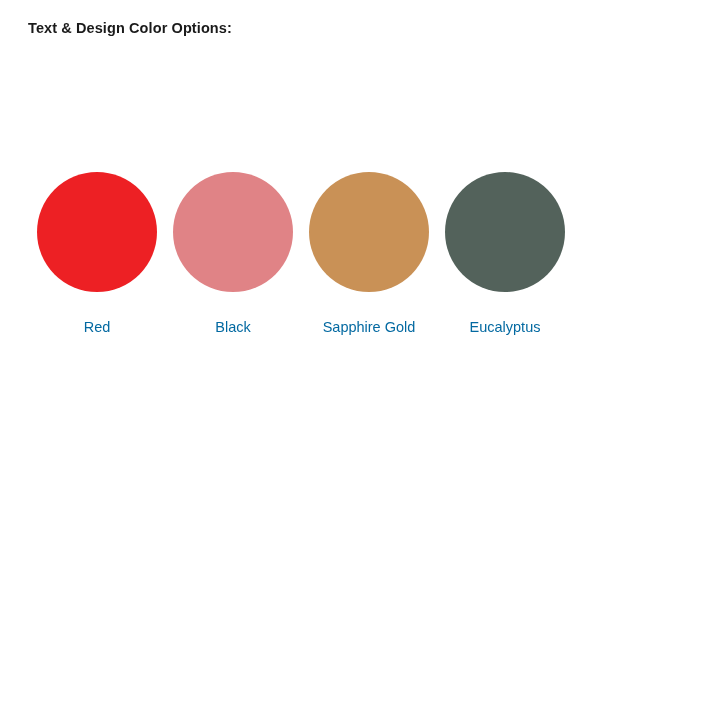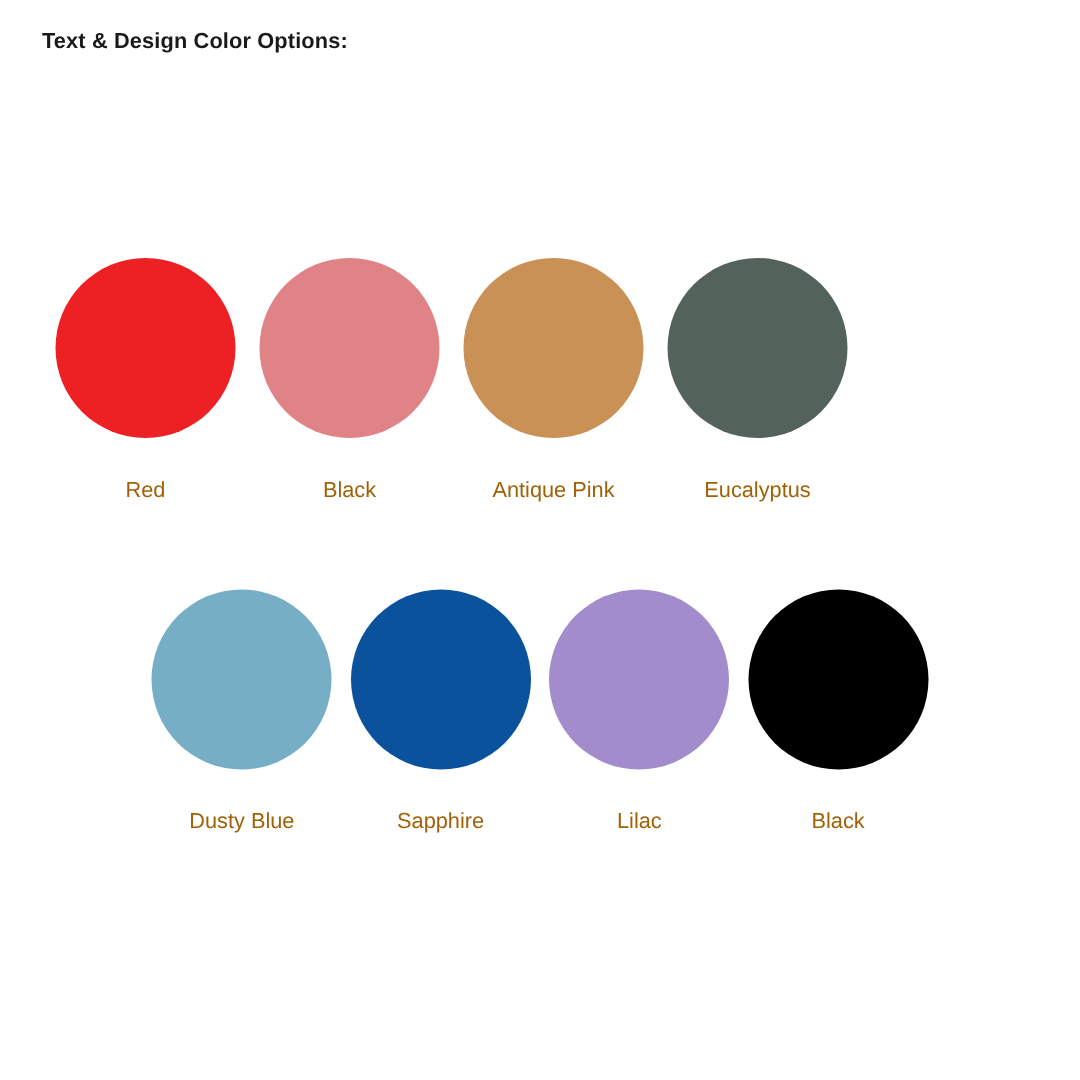--- a/index.html
+++ b/index.html
@@ -62,21 +62,21 @@
     width: 120px;
     height: 120px;
     border-radius: 50%;
     background: #cccccc;
     flex: 0 0 auto;
   }
   .swatch-label {
     margin-top: 28px;
     font-size: 14.5px;
     font-weight: normal;
-    color: #a16207;
+    color: #0369a1;
     text-align: center;
     line-height: 1;
     white-space: nowrap;
   }
 </style>
 </head>
 <body>
 
 <div class="page" style="background: rgb(255, 255, 255);">
 
@@ -92,49 +92,26 @@
       </div>
 
       <div class="swatch-item">
         <div class="swatch-circle" style="background: rgb(224, 131, 134);"></div>
         <div class="swatch-label">Black</div>
       </div>
 
 
       <div class="swatch-item">
         <div class="swatch-circle" style="background: rgb(201, 145, 86);"></div>
-        <div class="swatch-label">Antique Pink</div>
+        <div class="swatch-label">Sapphire Gold</div>
       </div>
 
       <div class="swatch-item">
         <div class="swatch-circle" style="background: rgb(83, 98, 91);"></div>
         <div class="swatch-label">Eucalyptus</div>
       </div>
 
     </div>
 
-    <div class="swatch-row swatch-row-2">
-
-      <div class="swatch-item">
-        <div class="swatch-circle" style="background: rgb(118, 175, 197);"></div>
-        <div class="swatch-label">Dusty Blue</div>
-      </div>
-
-      <div class="swatch-item">
-        <div class="swatch-circle" style="background: rgb(11, 82, 156);"></div>
-        <div class="swatch-label">Sapphire</div>
-      </div>
-
-      <div class="swatch-item">
-        <div class="swatch-circle" style="background: rgb(162, 140, 203);"></div>
-        <div class="swatch-label">Lilac</div>
-      </div>
-
-      <div class="swatch-item">
-        <div class="swatch-circle" style="background: rgb(0, 0, 0);"></div>
-        <div class="swatch-label">Black</div>
-      </div>
-
-    </div>
 
   </div>
 
 </div>
 
 </body></html>

